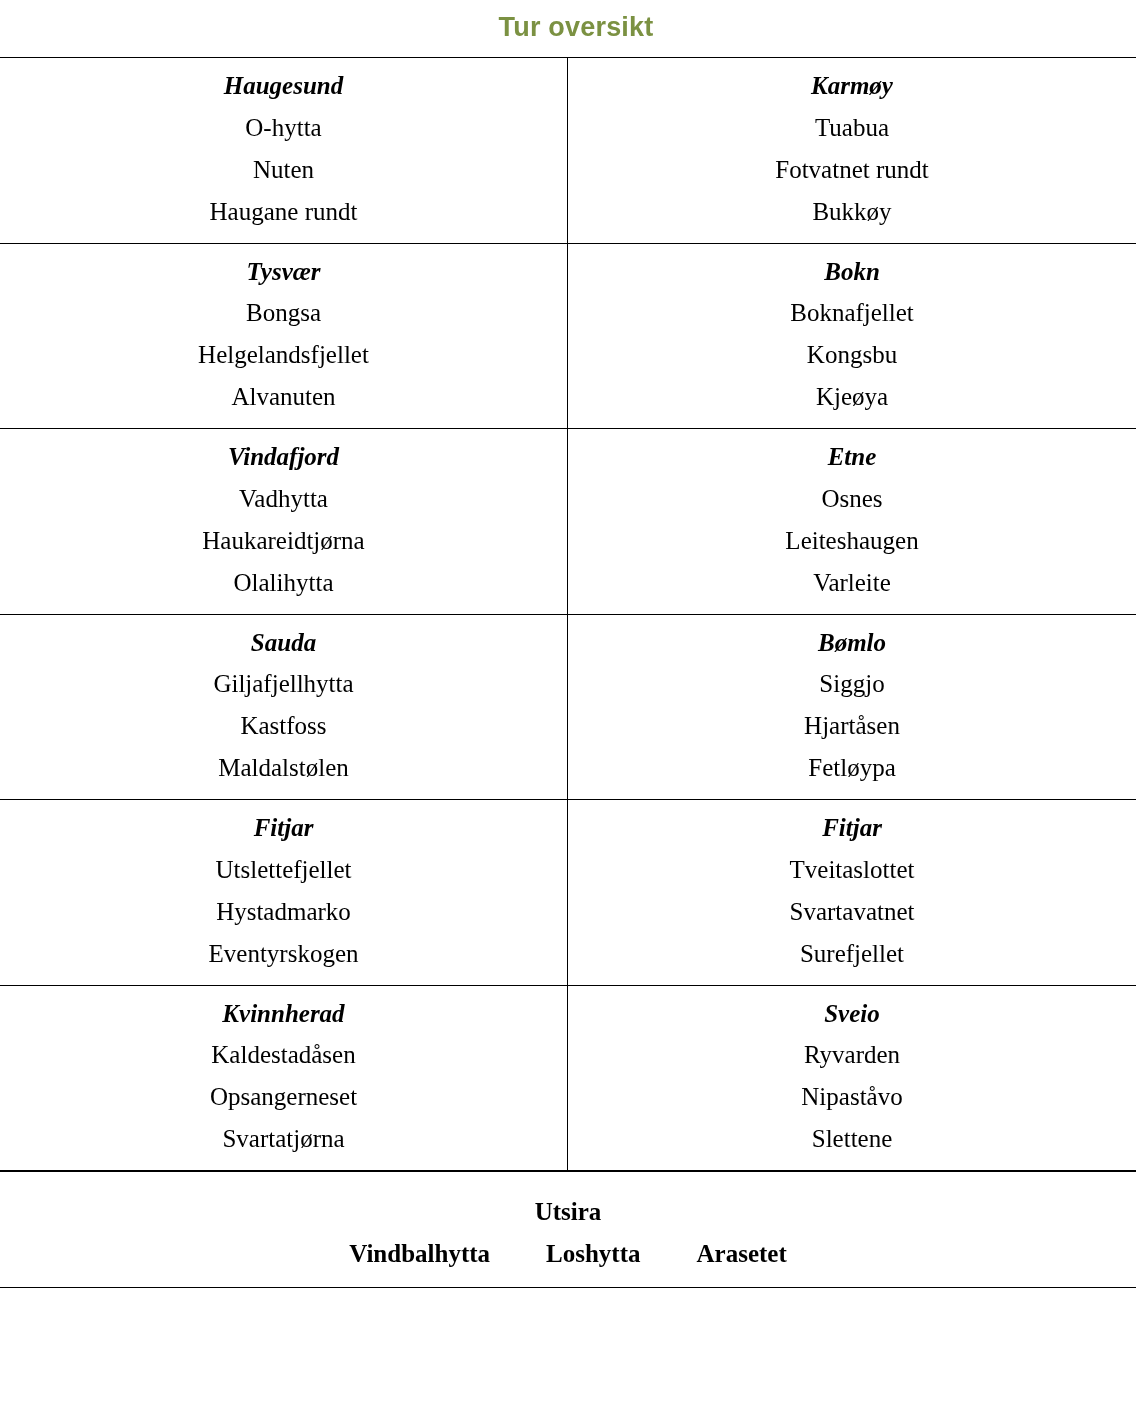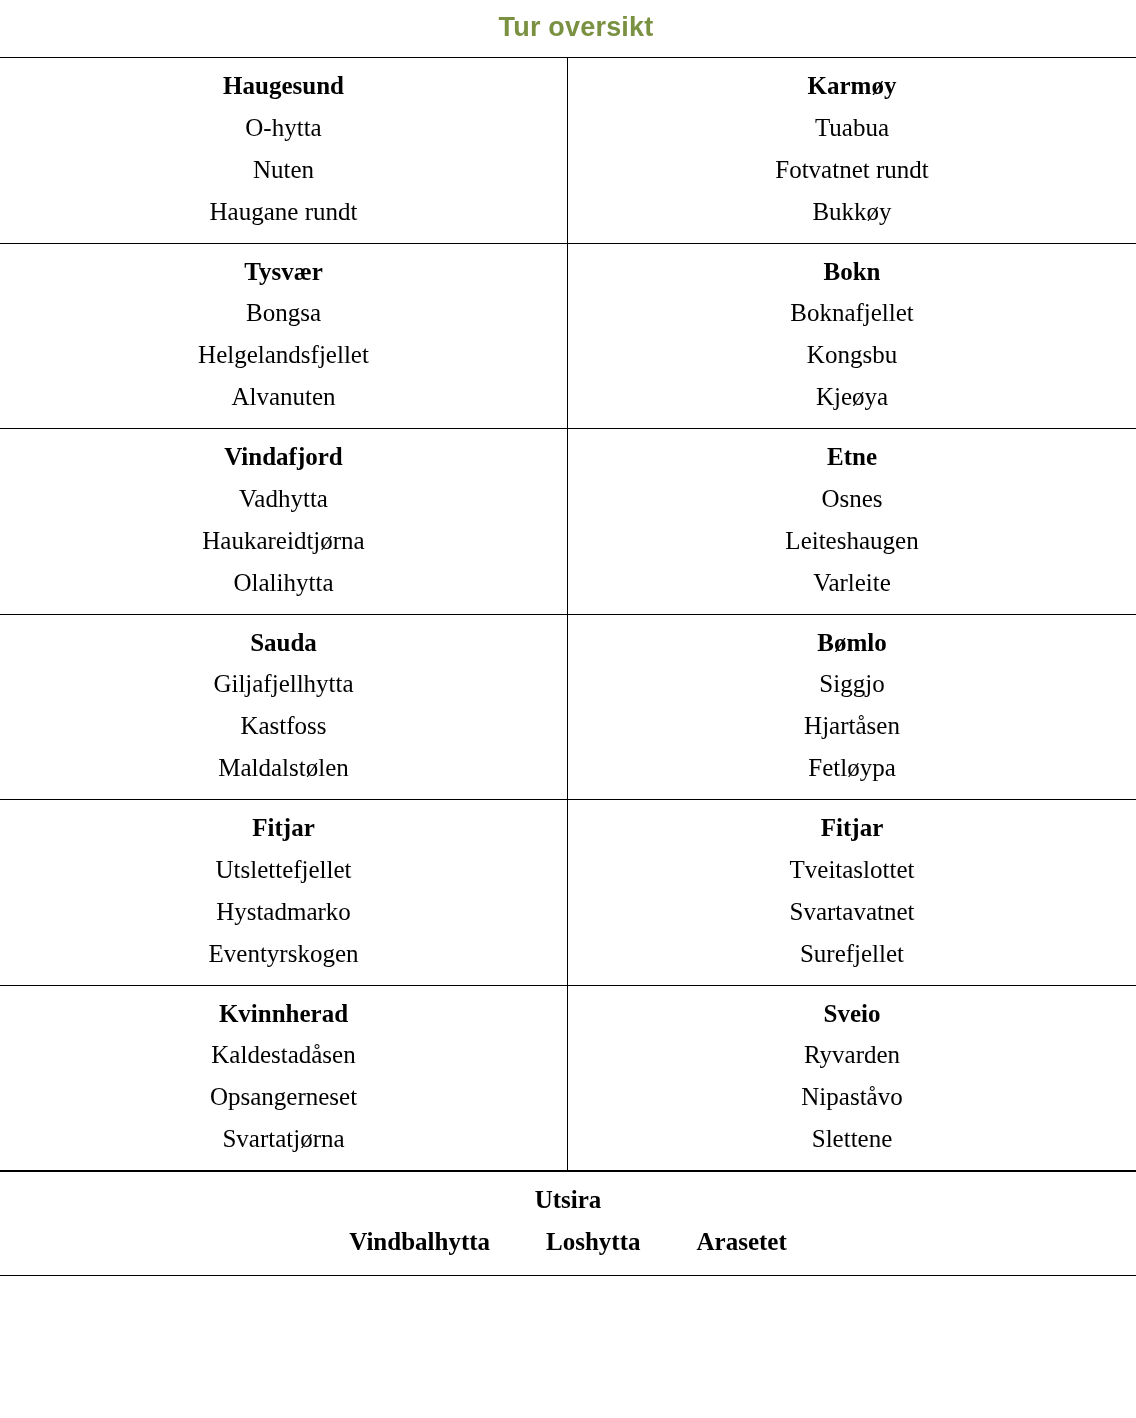--- a/index.html
+++ b/index.html
@@ -46,32 +46,33 @@
     text-align: center;
     padding: 8px 6px 10px 6px;
   }
   .cell.left {
     border-right: 1.5px solid #000;
   }
   .cell-title {
     font-weight: bold;
     font-size: 25px;
     line-height: 1.62;
+    font-style: italic;
   }
   .cell-item {
     font-size: 25px;
     line-height: 1.68;
     font-weight: normal;
   }
   .row-full {
     display: block;
     border-top: 1.5px solid #000;
     border-bottom: 1.5px solid #000;
     text-align: center;
-    padding: 8px 0 12px 0;
+    padding: 20px 0 12px 0;
   }
   .full-title {
     font-weight: bold;
     font-size: 25px;
     line-height: 1.62;
   }
   .full-items {
     display: flex;
     justify-content: center;
     gap: 56px;

